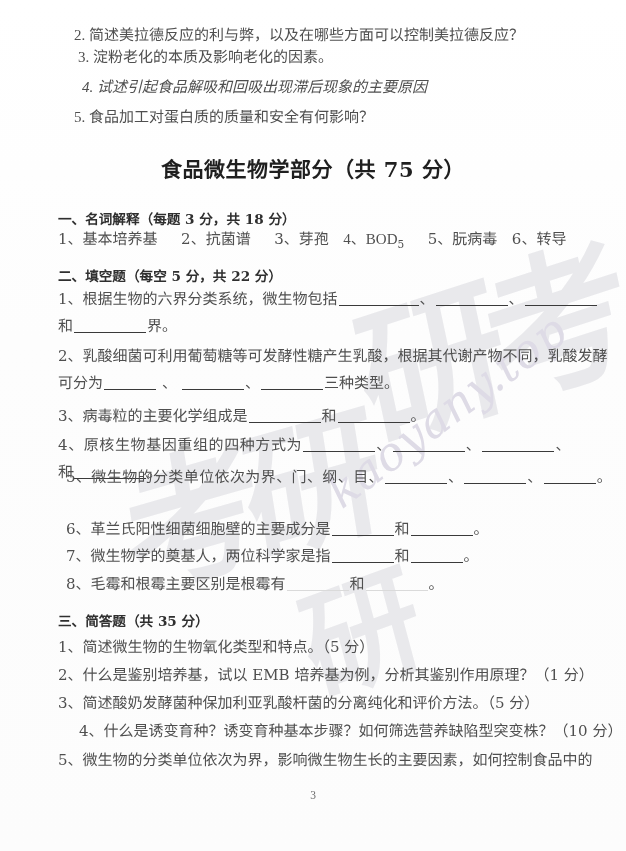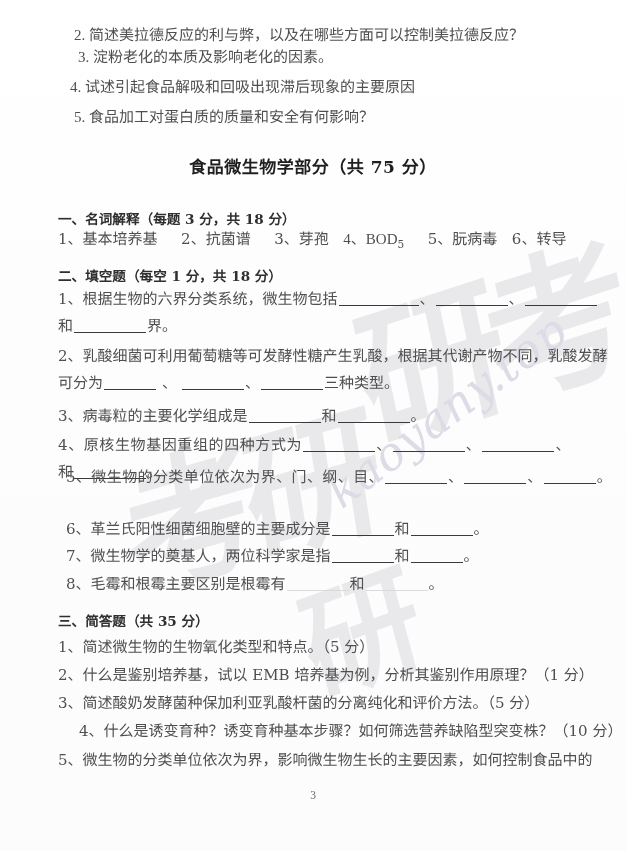--- a/index.html
+++ b/index.html
@@ -97,21 +97,21 @@
     font-size: 13.6px;
     color: #2f2f2f;
     white-space: nowrap;
   }
   #main-heading {
     position: absolute;
     top: 153px;
     left: 0;
     width: 626px;
     text-align: center;
-    font-size: 17px;
+    font-size: 21px;
     font-weight: 700;
     color: #1f1f1f;
     letter-spacing: 0.5px;
   }
   .blank {
     display: inline-block;
     border-bottom: 1.3px solid #3a3a3a;
     vertical-align: -2px;
     margin: 0 1px;
   }
@@ -154,21 +154,21 @@
     <div class="line" style="top:27px; left:74px;">
       <span class="num-latin">2.</span>
       <span class="cjk">简述美拉德反应的利与弊，以及在哪些方面可以控制美拉德反应？</span>
     </div>
 
     <div class="line" style="top:49px; left:78px;">
       <span class="num-latin">3.</span>
       <span class="cjk">淀粉老化的本质及影响老化的因素。</span>
     </div>
 
-    <div class="line" style="top:79px; left:70px;">
+    <div class="line" style="top:79px; left:82px;font-style:italic;">
       <span class="num-latin">4.</span>
       <span class="cjk">试述引起食品解吸和回吸出现滞后现象的主要原因</span>
     </div>
 
     <div class="line" style="top:109px; left:74px;">
       <span class="num-latin">5.</span>
       <span class="cjk">食品加工对蛋白质的质量和安全有何影响？</span>
     </div>
 
     <div id="main-heading" class="cjk">食品微生物学部分（共 75 分）</div>
@@ -182,21 +182,21 @@
       <span style="display:inline-block;width:14px;"></span>
       <span>3、芽孢</span>
       <span style="display:inline-block;width:5px;"></span>
       <span><span class="num-latin">4、BOD</span><sub>5</sub></span>
       <span style="display:inline-block;width:14px;"></span>
       <span>5、朊病毒</span>
       <span style="display:inline-block;width:5px;"></span>
       <span>6、转导</span>
     </div>
 
-    <div class="section-title cjk" style="top:265px; left:58px;">二、填空题（每空 1 分，共 18 分）</div>
+    <div class="section-title cjk" style="top:265px; left:58px;">二、填空题（每空 5 分，共 22 分）</div>
 
     <div class="line cjk" style="top:291px; left:58px;">
       <span>1、根据生物的六界分类系统，微生物包括</span><span class="blank b-xl"></span><span>、</span><span class="blank b-l"></span><span>、</span><span class="blank b-l"></span>
     </div>
     <div class="line cjk" style="top:318px; left:58px;">
       <span>和</span><span class="blank b-l"></span><span>界。</span>
     </div>
 
     <div class="line cjk" style="top:348px; left:58px;">
       <span>2、乳酸细菌可利用葡萄糖等可发酵性糖产生乳酸，根据其代谢产物不同，乳酸发酵</span>

